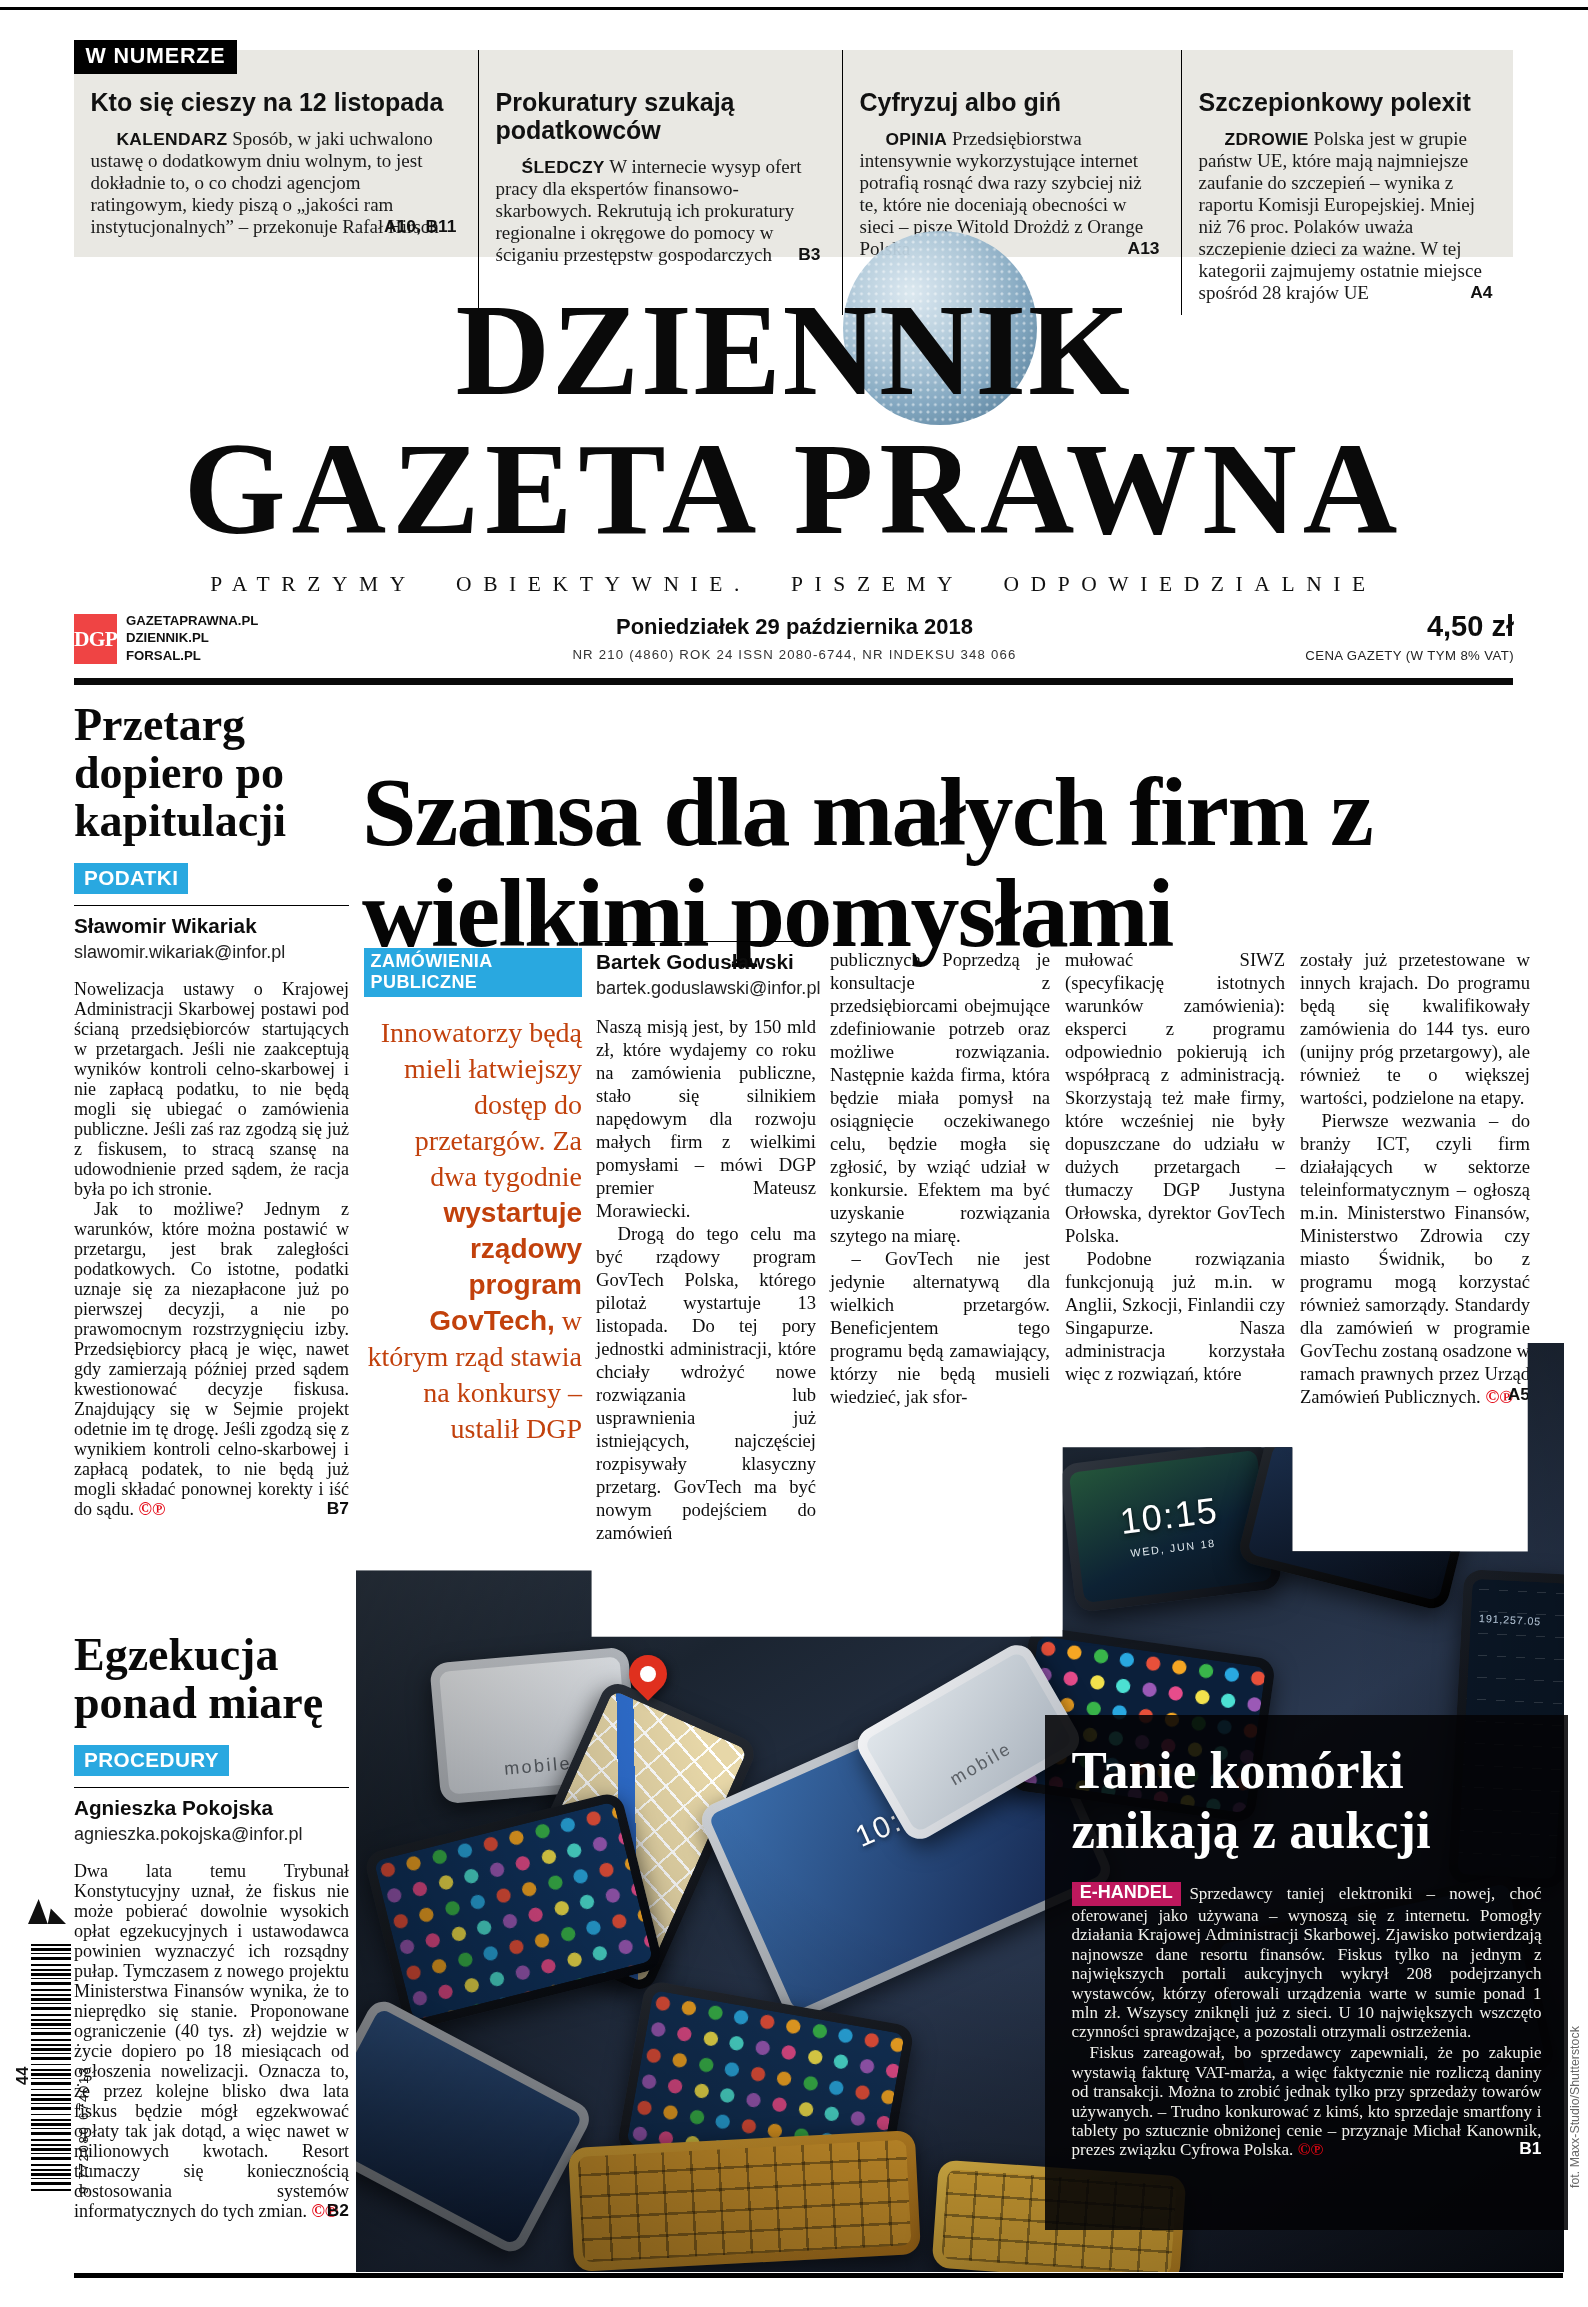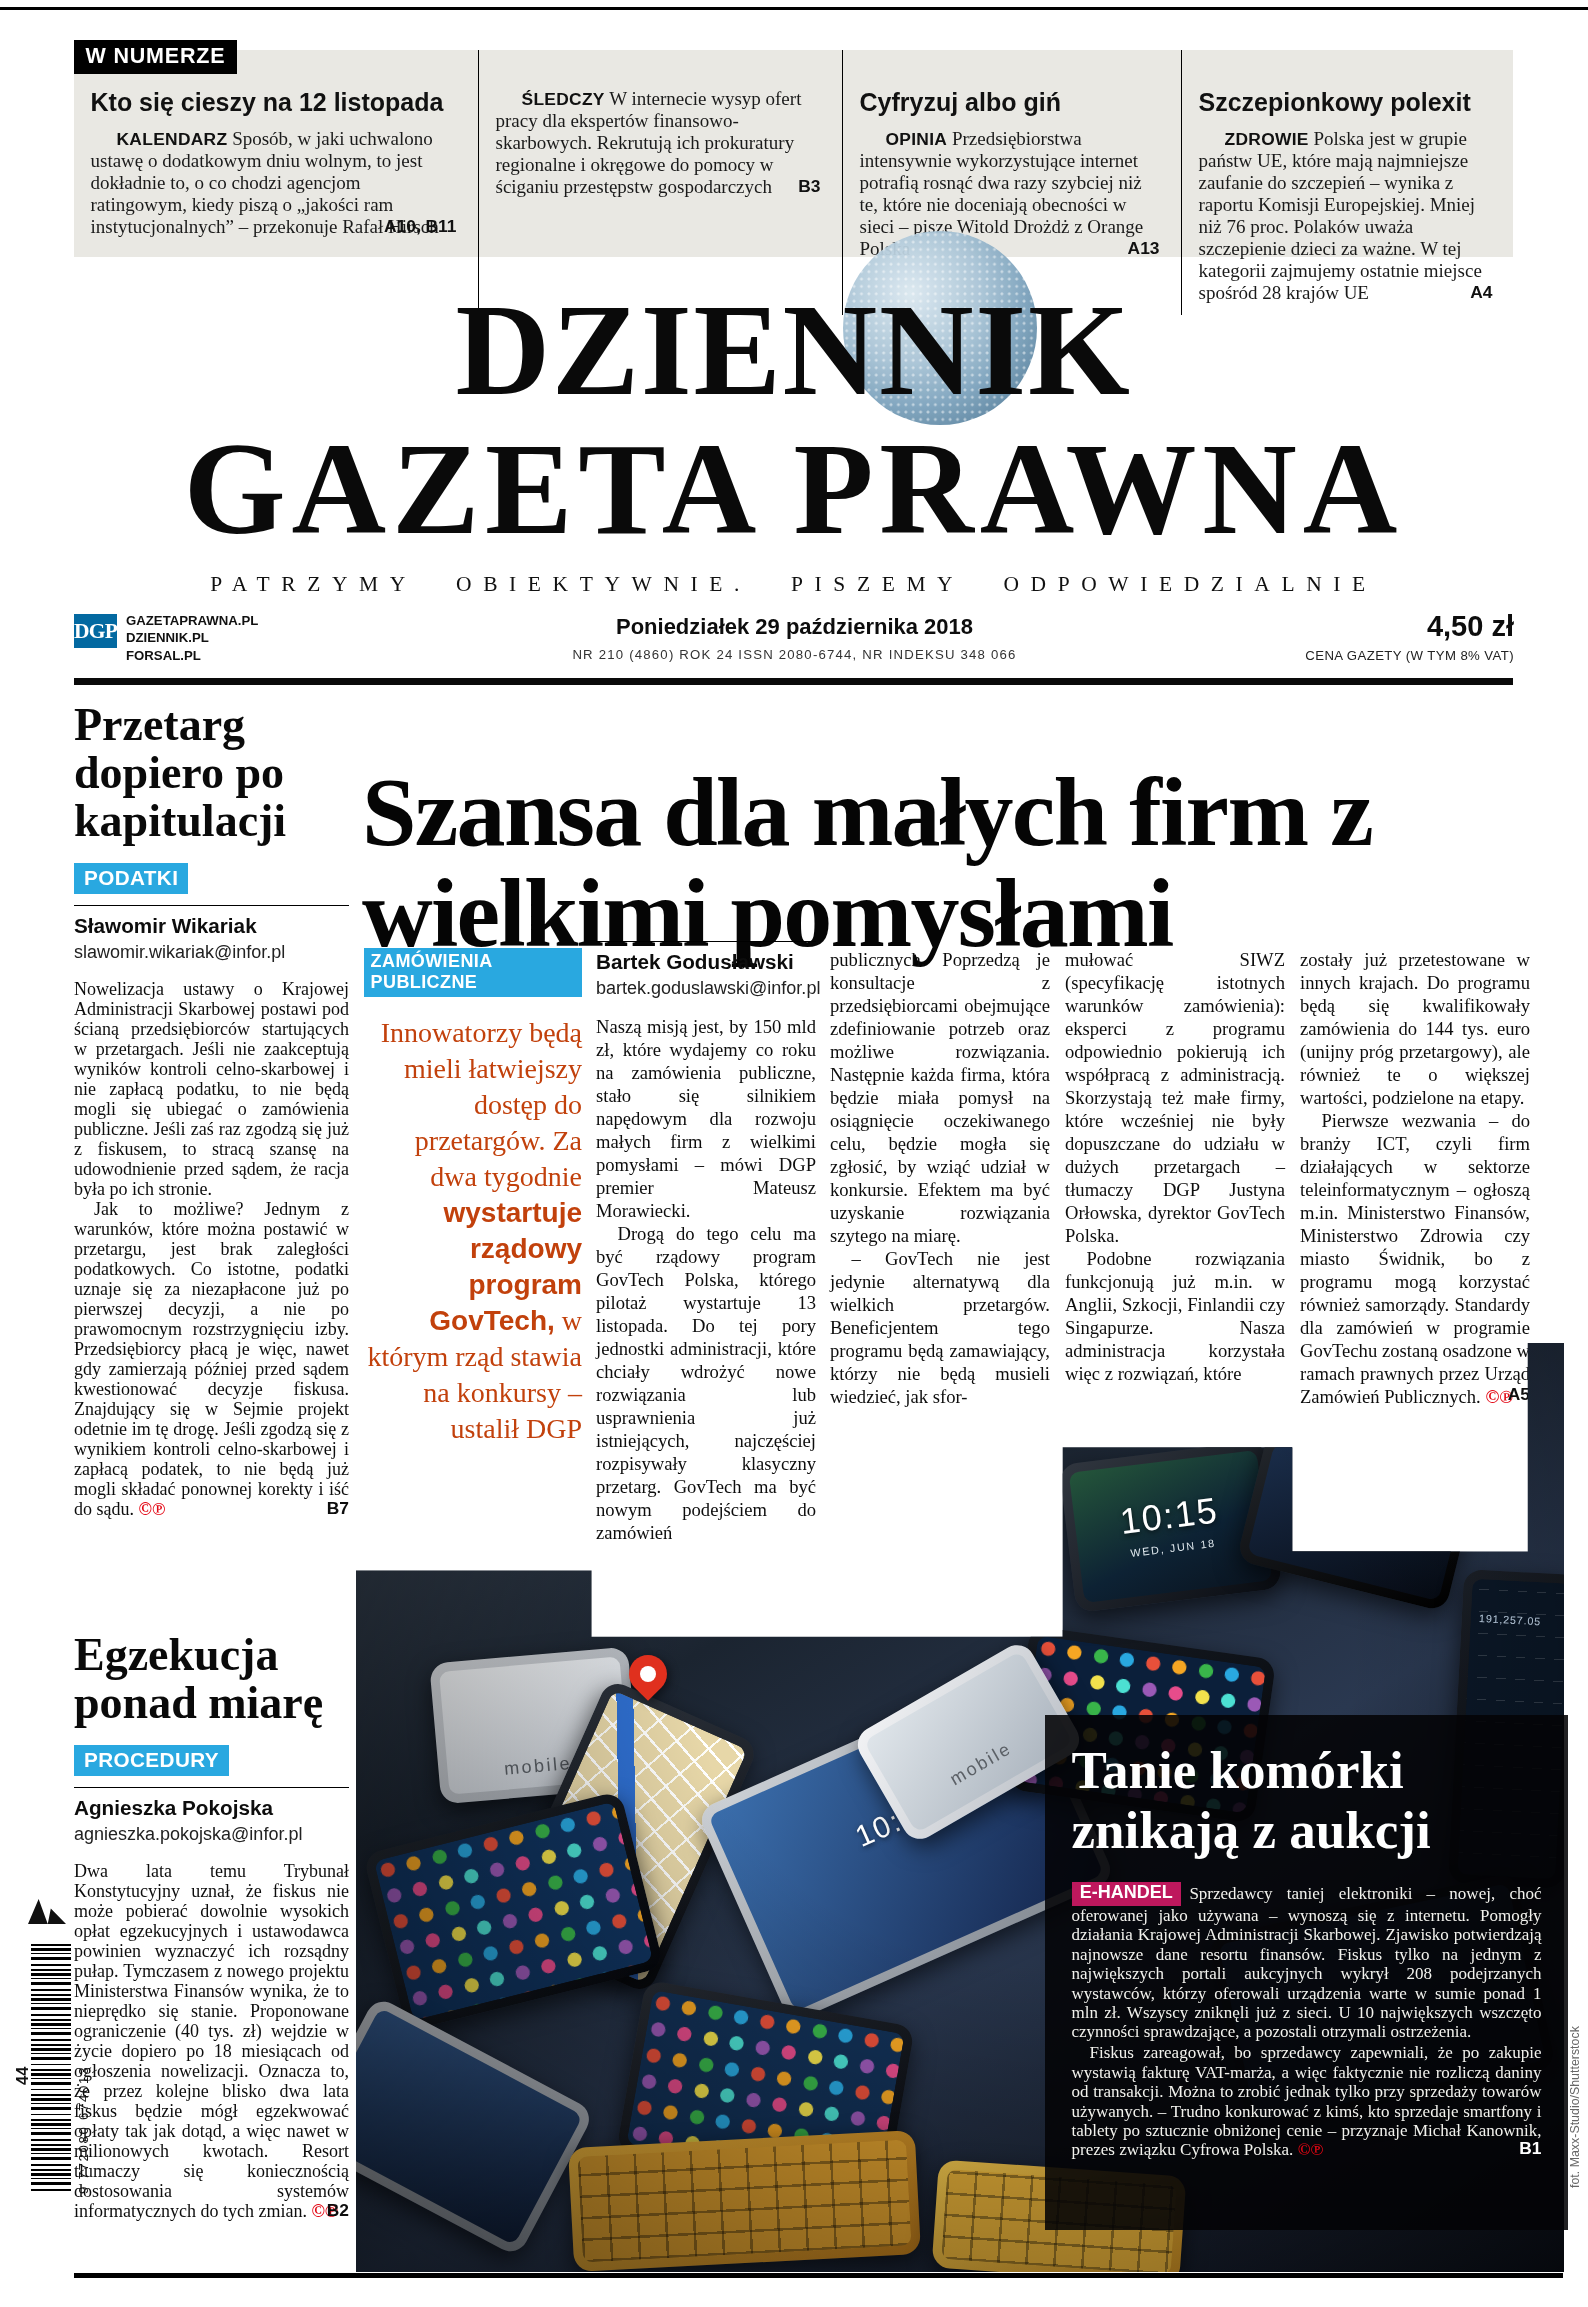--- a/index.html
+++ b/index.html
@@ -36,21 +36,21 @@
            radial-gradient(circle, rgba(255,255,255,.5) 1.3px, transparent 1.6px),
            radial-gradient(circle at 35% 32%, #dbe8f0 0%, #a9c4d6 38%, #7da3bd 62%, #567f9b 85%, #47708c 100%);
          background-size:7.4px 7.4px,cover;z-index:0;opacity:.95;}
   .mast-l1,.mast-l2{position:relative;z-index:1;font-weight:bold;color:#0a0a0a;}
   .mast-l1{font-size:131px;line-height:137px;letter-spacing:1.7px;}
   .mast-l2{font-size:131px;line-height:141px;letter-spacing:5.8px;}
   .tagline{position:relative;z-index:1;margin-top:13.2px;font-size:21.5px;letter-spacing:11.6px;
            word-spacing:23px;color:#111;}
 
   
-  .dgp-logo{left:74px;top:614px;width:43px;height:34px;background:#0369a1;color:#fff;
+  .dgp-logo{left:74px;top:614px;width:43px;height:50px;background:#ef4444;color:#fff;
             display:flex;align-items:center;justify-content:center;
             font-weight:bold;font-size:21.5px;letter-spacing:-0.8px;}
   .domains{left:126px;top:612px;font-family:"Liberation Sans","DejaVu Sans",sans-serif;
            font-weight:bold;font-size:13.2px;line-height:17.4px;color:#111;}
   .date-c{left:381px;top:614px;width:827px;text-align:center;}
   .date-main{font-family:"Liberation Sans","DejaVu Sans",sans-serif;font-weight:bold;
              font-size:22px;color:#0d0d0d;}
   .date-sub{font-family:"Liberation Sans","DejaVu Sans",sans-serif;font-size:13.2px;
             letter-spacing:1.2px;color:#333;margin-top:6.6px;}
   .price-b{left:1266px;top:610px;width:248px;text-align:right;}
@@ -161,20 +161,21 @@
   <div class="abs teasers">
     <div class="teaser">
       <h3 class="t-head">Kto się cieszy na 12 listopada</h3>
       <p class="t-body">
         <span class="cat">KALENDARZ</span>
         <span>Sposób, w jaki uchwalono ustawę o dodatkowym dniu wolnym, to jest dokładnie to, o co chodzi agencjom ratingowym, kiedy piszą o „jakości ram instytucjonalnych” – przekonuje Rafał Hirsch</span>
         <span class="pref">A10, B11</span>
       </p>
     </div>
     <div class="teaser">
+      <h3 class="t-head">Prokuratury szukają podatkowców</h3>
       <p class="t-body">
         <span class="cat">ŚLEDCZY</span>
         <span>W internecie wysyp ofert pracy dla ekspertów finansowo-skarbowych. Rekrutują ich prokuratury regionalne i okręgowe do pomocy w ściganiu przestępstw gospodarczych</span>
         <span class="pref">B3</span>
       </p>
     </div>
     <div class="teaser">
       <h3 class="t-head">Cyfryzuj albo giń</h3>
       <p class="t-body">
         <span class="cat">OPINIA</span>

